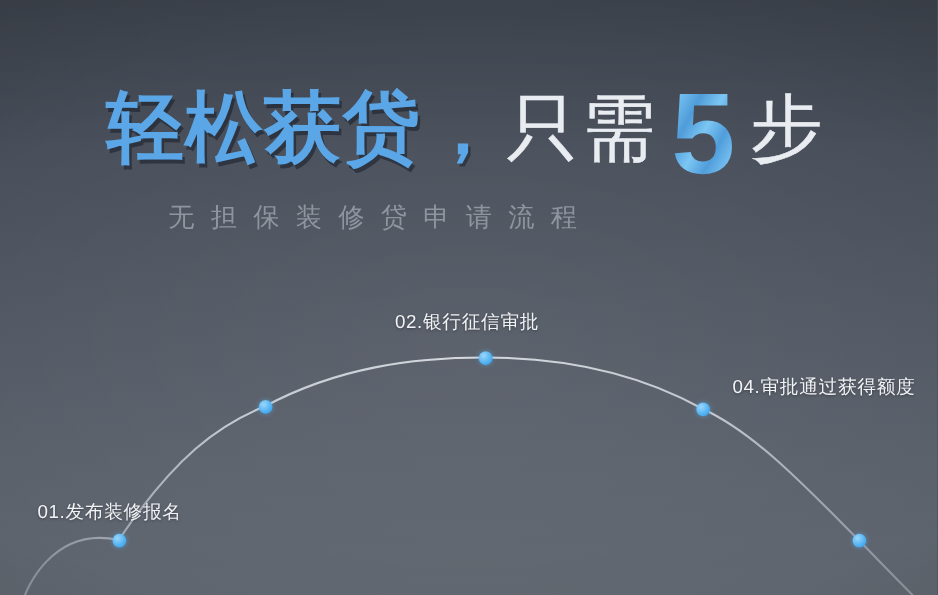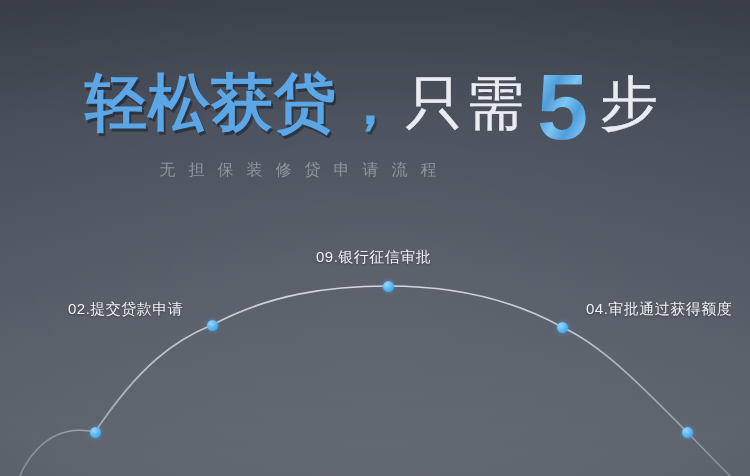--- a/index.html
+++ b/index.html
@@ -100,21 +100,21 @@
     -webkit-text-fill-color: transparent;
   }
 
   
   #subtitle {
     position: absolute;
     left: 0;
     top: 160px;
     width: 596px;
     text-align: center;
-    font-size: 16px;
+    font-size: 21px;
     font-weight: 300;
     color: #8f959e;
     letter-spacing: 13px;
     text-indent: 13px;
     white-space: nowrap;
   }
 
   
   #flow {
     position: absolute;
@@ -177,18 +177,18 @@
                C 605 347 645 390 687 432
                C 716 462 730 476 730 476" fill="none" stroke="url(#arcGrad)" stroke-width="1.7" stroke-linecap="round"></path>
     </svg>
 
     <div class="dot" style="left:95px;  top:432px;"></div>
     <div class="dot" style="left:212px; top:325px;"></div>
     <div class="dot" style="left:388px; top:286px;"></div>
     <div class="dot" style="left:562px; top:327px;"></div>
     <div class="dot" style="left:687px; top:432px;"></div>
 
-    <div class="step-label" style="left:68px;  top:300px;">02.提交贷款申请</div>
-    <div class="step-label" style="left:316px; top:248px;">09.银行征信审批</div>
+    <div class="step-label" style="left:30px;  top:400px;">01.发布装修报名</div>
+    <div class="step-label" style="left:316px; top:248px;">02.银行征信审批</div>
     <div class="step-label" style="left:586px; top:300px;">04.审批通过获得额度</div>
 
   </div>
 </div>
 
 </body></html>

